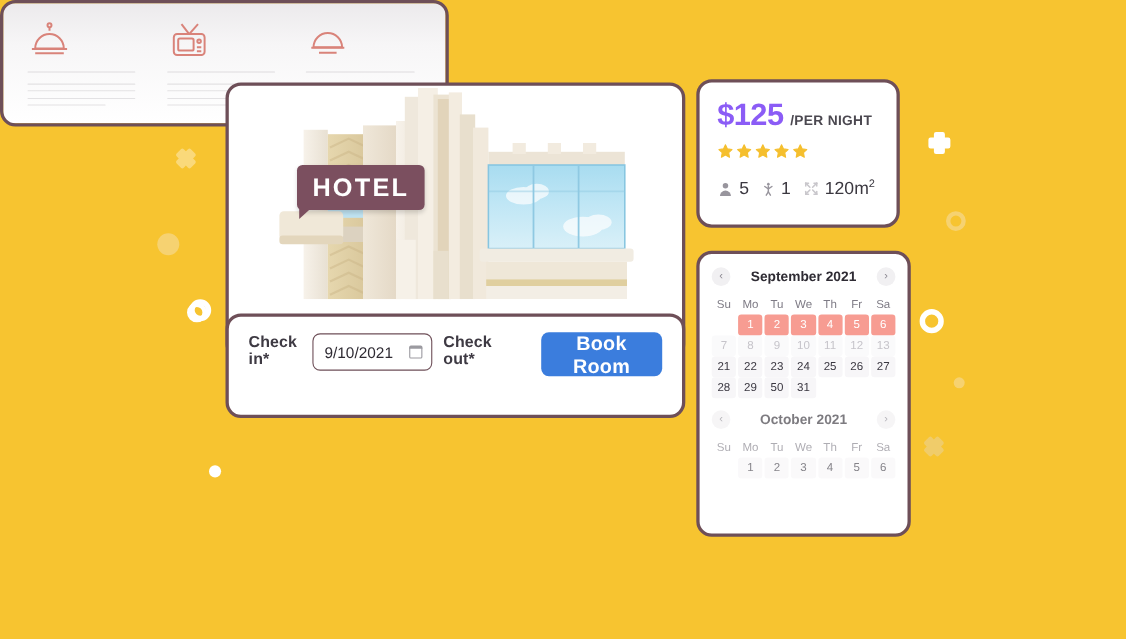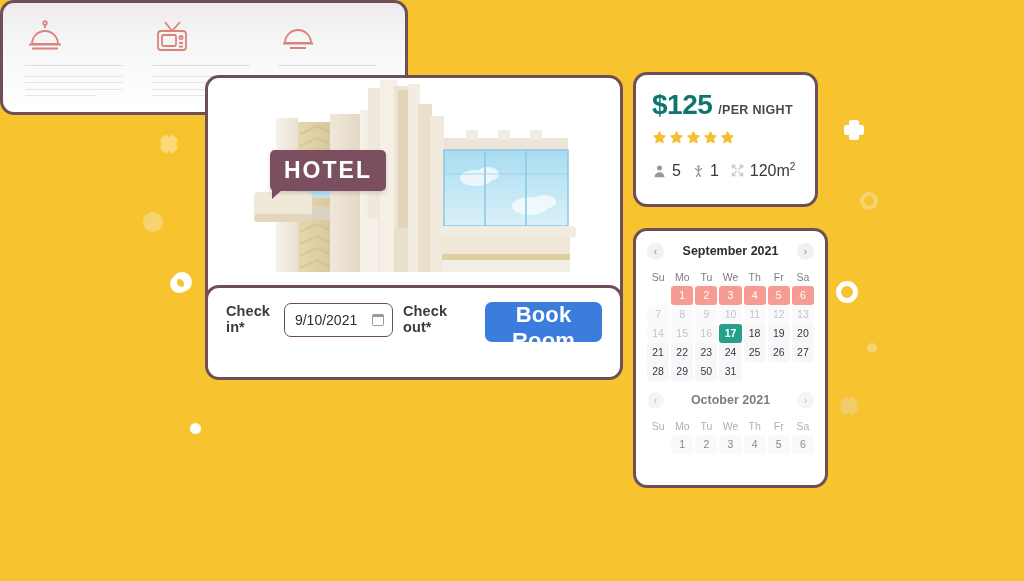--- a/index.html
+++ b/index.html
@@ -89,21 +89,21 @@
     border-radius: 1.5px 1.5px 0 0;
   }
   #book-room-button {
     height: 40px;
     padding: 0 16px;
     background: #3b7ddd;
     color: #ffffff;
     border: none;
     border-radius: 7px;
     font-family: "Liberation Sans", sans-serif;
-    font-size: 22px;
+    font-size: 18px;
     font-weight: 700;
     cursor: pointer;
     margin-left: 20px;
     letter-spacing: .2px;
   }
 
   
   #amenities-card {
     left: 222px; top: 385px;
     width: 408px; height: 115px;
@@ -132,21 +132,21 @@
   #price-card {
     left: 633px; top: 72px;
     width: 185px; height: 135px;
     z-index: 8;
     padding: 14px 16px;
   }
   .price-row { display: flex; align-items: baseline; gap: 6px; }
   #price-amount {
     font-size: 28px;
     font-weight: 700;
-    color: #0f766e;
+    color: #8b5cf6;
     letter-spacing: -.5px;
   }
   #price-unit {
     font-size: 12.5px;
     font-weight: 700;
     color: #4b4850;
     letter-spacing: .3px;
   }
   #stars { margin-top: 9px; display: flex; gap: 2px; }
   #specs {
@@ -503,29 +503,20 @@
           <div class="day-row">
             <div class="day disabled">7</div>
             <div class="day disabled">8</div>
             <div class="day disabled">9</div>
             <div class="day disabled">10</div>
             <div class="day disabled">11</div>
             <div class="day disabled">12</div>
             <div class="day disabled">13</div>
           </div>
           <div class="day-row">
-            <div class="day disabled">14</div>
-            <div class="day disabled">15</div>
-            <div class="day disabled">16</div>
-            <div class="day selected">17</div>
-            <div class="day">18</div>
-            <div class="day">19</div>
-            <div class="day">20</div>
-          </div>
-          <div class="day-row">
             <div class="day">21</div>
             <div class="day">22</div>
             <div class="day">23</div>
             <div class="day">24</div>
             <div class="day">25</div>
             <div class="day">26</div>
             <div class="day">27</div>
           </div>
           <div class="day-row">
             <div class="day">28</div>

